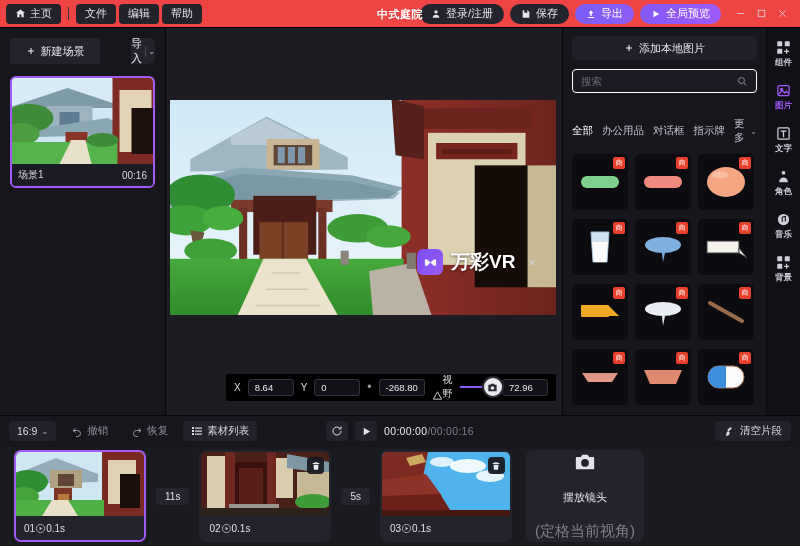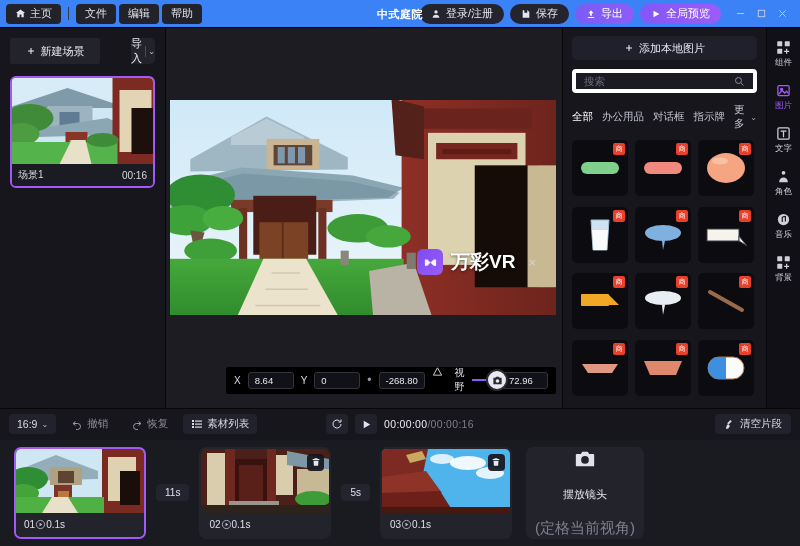--- a/index.html
+++ b/index.html
@@ -8,21 +8,21 @@
     background: #0b0b0f;
     font-family: "Liberation Sans", "DejaVu Sans", sans-serif;
     color: #e8e8ee;
     overflow: hidden;
   }
   .app { width: 800px; height: 546px; display: flex; flex-direction: column; background:#0d0d12; }
 
   
   .topbar {
     height: 28px; flex: 0 0 28px; display: flex; align-items: center;
-    background: #3b82f6; border-bottom: 1px solid #000;
+    background: #ef4444; border-bottom: 1px solid #000;
     padding: 0 6px; position: relative;
   }
   .tb-left { display: flex; align-items: center; gap: 3px; }
   .tb-btn {
     display: flex; align-items: center; gap: 4px;
     height: 20px; padding: 0 9px; border-radius: 4px;
     font-size: 11px; color: #e2e2ea; background: #22222a; cursor: pointer;
     white-space: nowrap;
   }
   .tb-btn.plain { background: #22222a; }
@@ -104,21 +104,21 @@
     background:#000; display:flex; align-items:center; gap:7px;
     padding:0 8px; border-radius:2px;
   }
   .tf-label { font-size:10px; color:#d9d9e2; }
   .tf-field {
     height:17px; min-width:46px; border-radius:3px; background:#111118;
     border:1px solid #34343e; color:#e6e6ee; font-size:9.5px;
     display:flex; align-items:center; padding:0 6px;
   }
   .tf-dot { font-size:12px; color:#9a9aa6; line-height:0; }
-  .tf-fov { display:flex; align-items:flex-start; gap:12px; font-size:10px; color:#dcdce4; }
+  .tf-fov { display:flex; align-items:flex-end; gap:0; font-size:10px; color:#dcdce4; }
   .slider { position:relative; width:106px; height:14px; display:flex; align-items:center; }
   .slider-track { position:absolute; left:0; right:0; height:1.5px; background:#43434e; }
   .slider-fill { position:absolute; left:0; width:68%; height:1.5px; background:#8a5cf6; }
   .slider-knob {
     position:absolute; left:62%; width:22px; height:22px; border-radius:50%;
     background:#e9e9f0; border:2px solid #2a2a33;
     display:flex; align-items:center; justify-content:center; cursor:pointer;
   }
 
   
@@ -126,30 +126,30 @@
     width:204px; flex:0 0 204px; background:#16161c; border-left:1px solid #07070a;
     padding:8px 9px 0 9px; display:flex; flex-direction:column; min-height:0;
   }
   .addlocal {
     height:24px; border-radius:5px; background:#20202a;
     display:flex; align-items:center; justify-content:center; gap:5px;
     font-size:11px; color:#e6e6f0; cursor:pointer;
   }
   .searchbox {
     margin-top:9px; height:24px; border-radius:4px; background:#1b1b23;
-    border:4px solid #ffffff; display:flex; align-items:center;
+    border:1px solid #ffffff; display:flex; align-items:center;
     padding:0 8px; gap:2px;
   }
   .searchbox input {
     flex:1; background:transparent; border:none; outline:none;
     color:#d6d6e0; font-size:10.5px; font-family:inherit;
   }
   .searchbox input::placeholder { color:#6b6b78; }
   .filters {
-    margin-top:10px; display:flex; align-items:center; gap:9px;
+    margin-top:24px; display:flex; align-items:center; gap:9px;
     font-size:10.5px; color:#c4c4d0;
   }
   .filters .f { cursor:pointer; white-space:nowrap; }
   .filters .f.active { color:#fff; }
   .filters .more { margin-left:auto; display:flex; align-items:center; gap:4px; cursor:pointer; }
   .grid {
     margin-top:9px; display:grid; grid-template-columns:repeat(3,1fr);
     gap:7px; overflow-y:auto; padding-right:3px; padding-bottom:8px;
     flex:1 1 auto; min-height:0;
   }
@@ -168,21 +168,21 @@
 
   
   .rail {
     width:34px; flex:0 0 34px; background:#101016; border-left:1px solid #07070a;
     display:flex; flex-direction:column; align-items:center; padding-top:12px; gap:14px;
   }
   .rail-item {
     width:30px; display:flex; flex-direction:column; align-items:center;
     gap:2px; cursor:pointer; color:#cfcfda; position:relative;
   }
-  .rail-item .lbl { font-size:8.5px; }
+  .rail-item .lbl { font-size:8.5px;font-weight:bold; }
   .rail-item.active { color:#a259f7; }
   .rail-item.active::after {
     content:""; position:absolute; right:-6px; top:0; bottom:0;
     width:2px; background:#a259f7;
   }
 
   
   .tl-toolbar {
     height:32px; flex:0 0 32px; background:#16161c; border-top:1px solid #07070a;
     display:flex; align-items:center; padding:0 9px; gap:7px; position:relative;

